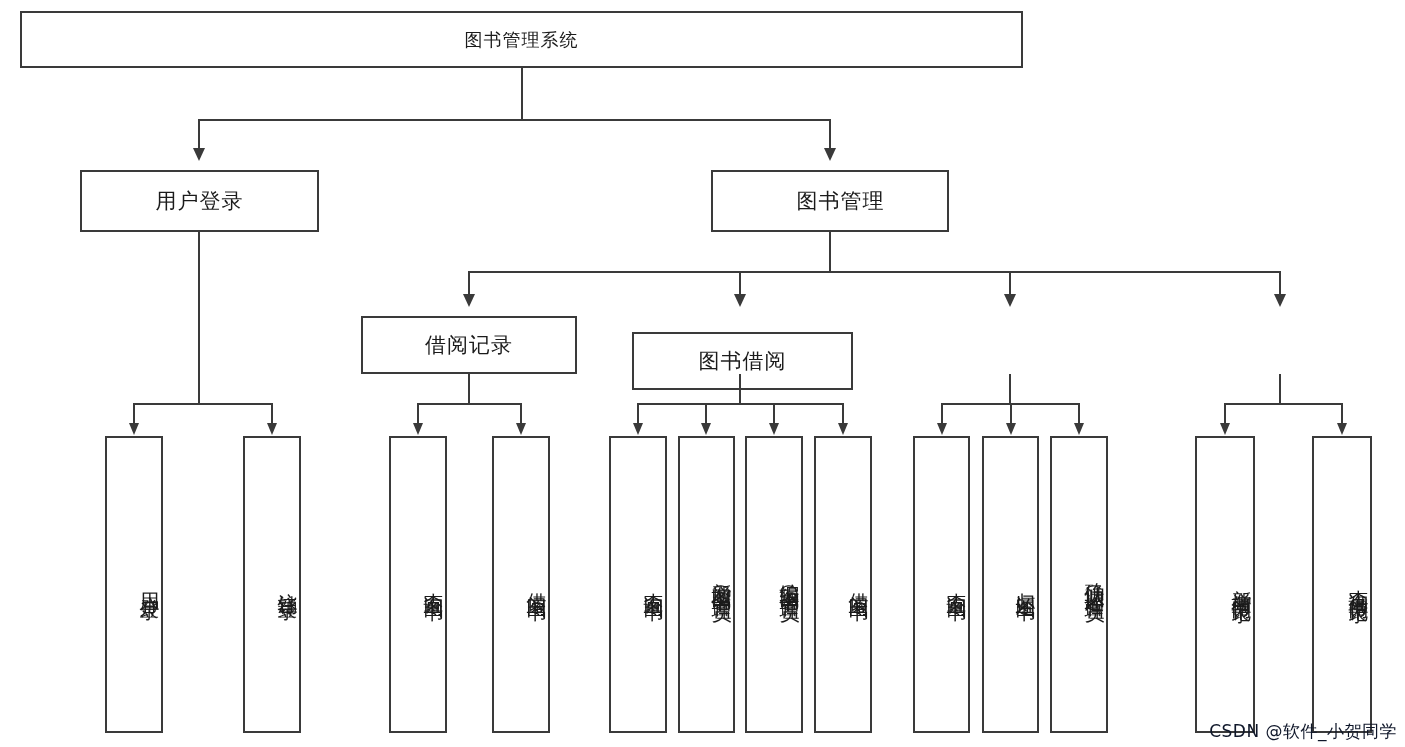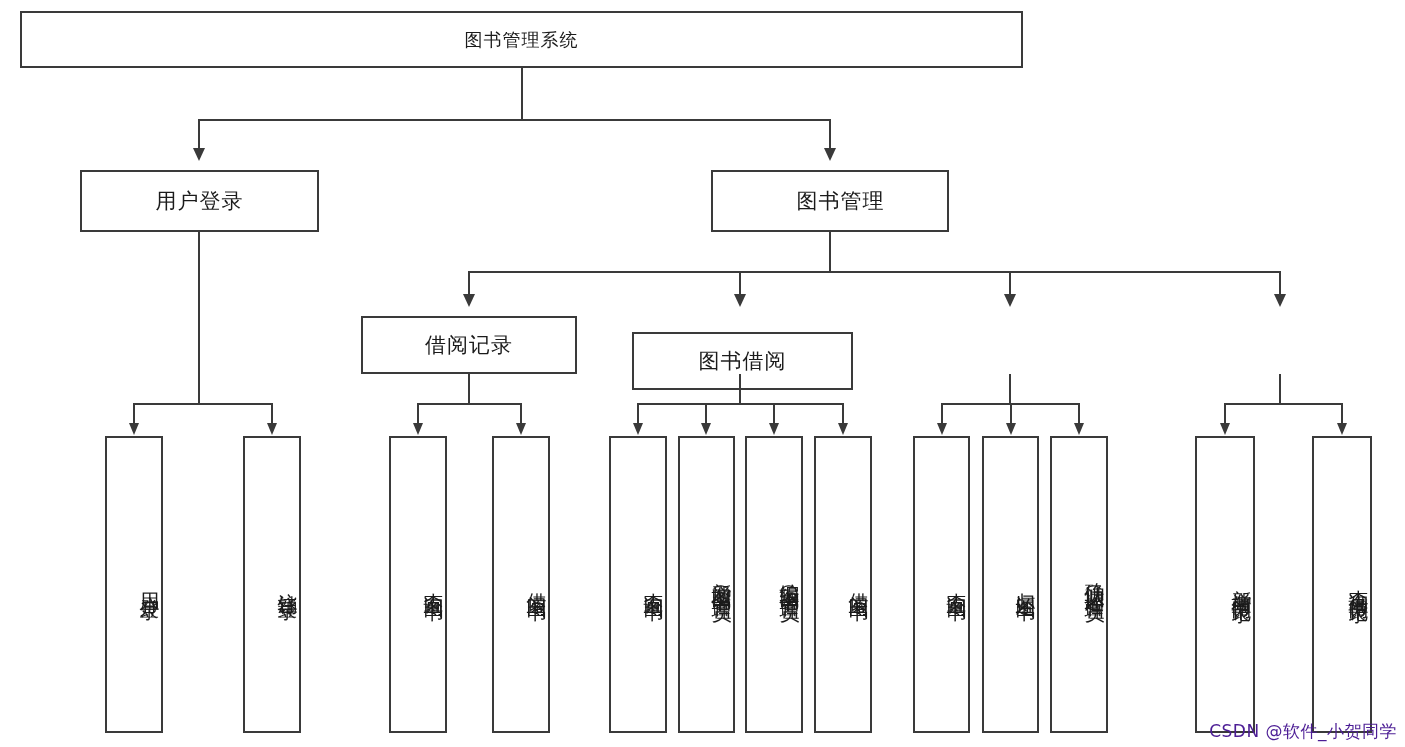--- a/index.html
+++ b/index.html
@@ -59,21 +59,21 @@
     border-left-width:5px;
     border-right-width:5px;
     border-top-width:12px;
   }
   
   #watermark{
     position:absolute;
     right:8px;
     bottom:4px;
     font-size:17px;
-    color:#4c1d95;
+    color:#0f172a;
     white-space:nowrap;
     letter-spacing:0.5px;
   }
 </style>
 </head>
 <body>
 
 <div id="canvas">
 
   <div class="node h root" style="left:20px;top:11px;width:1003px;height:57px;">

